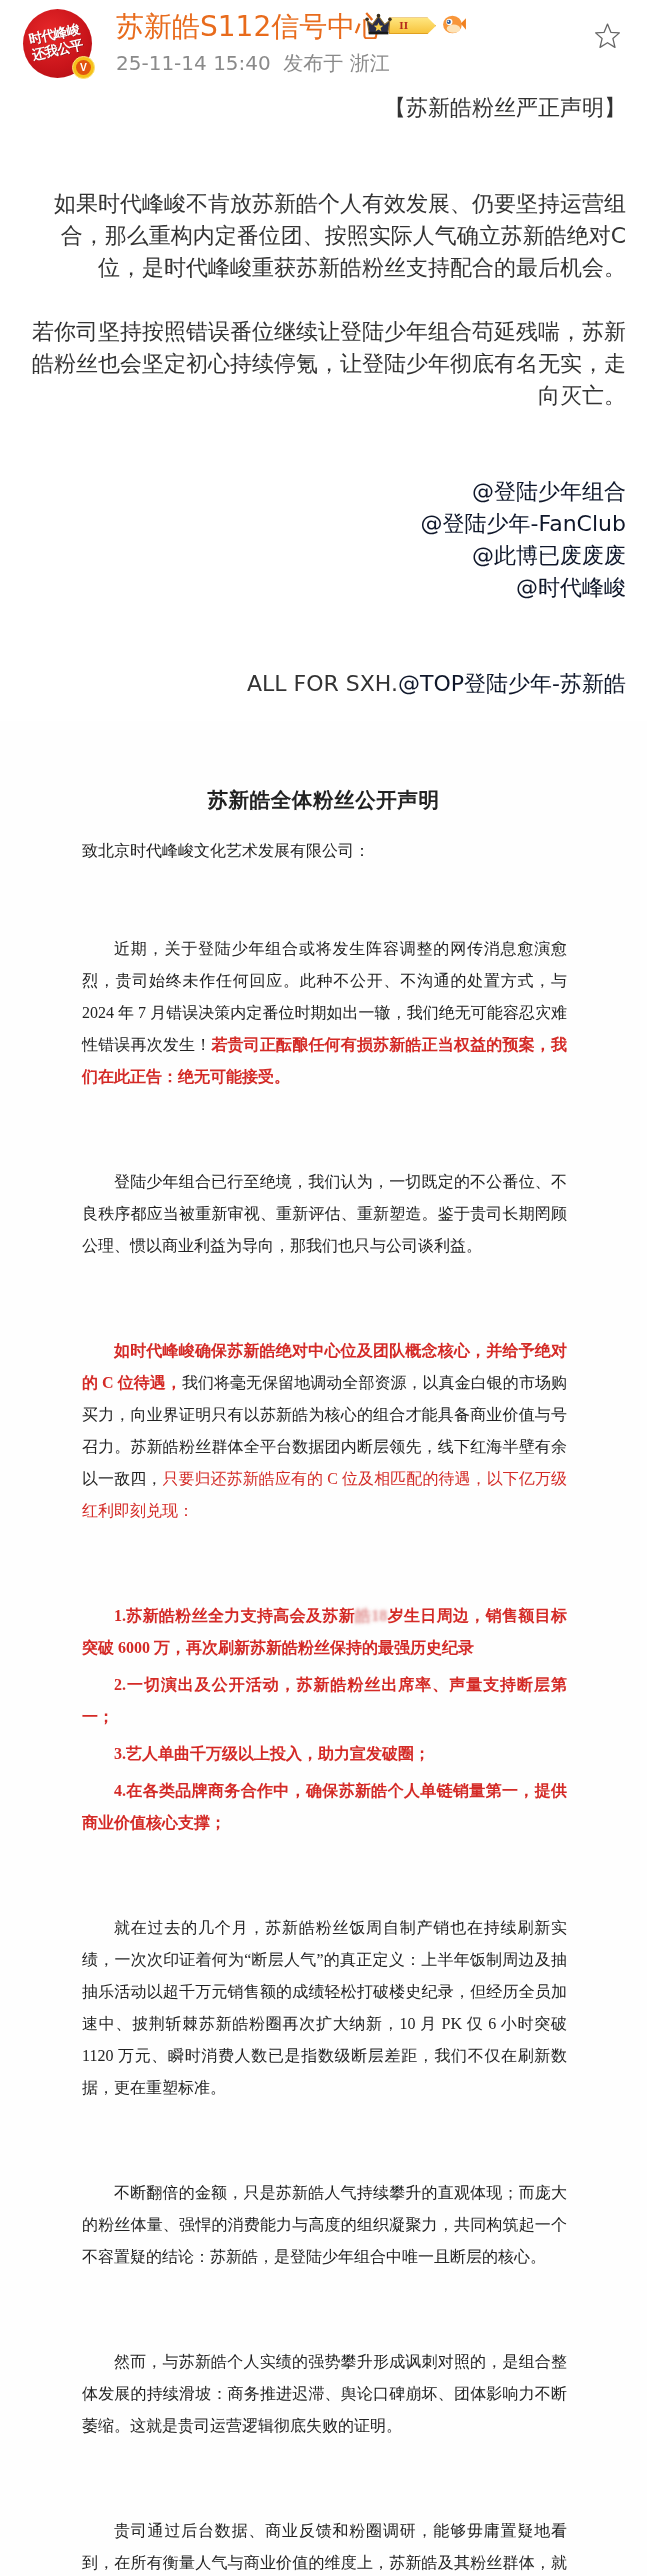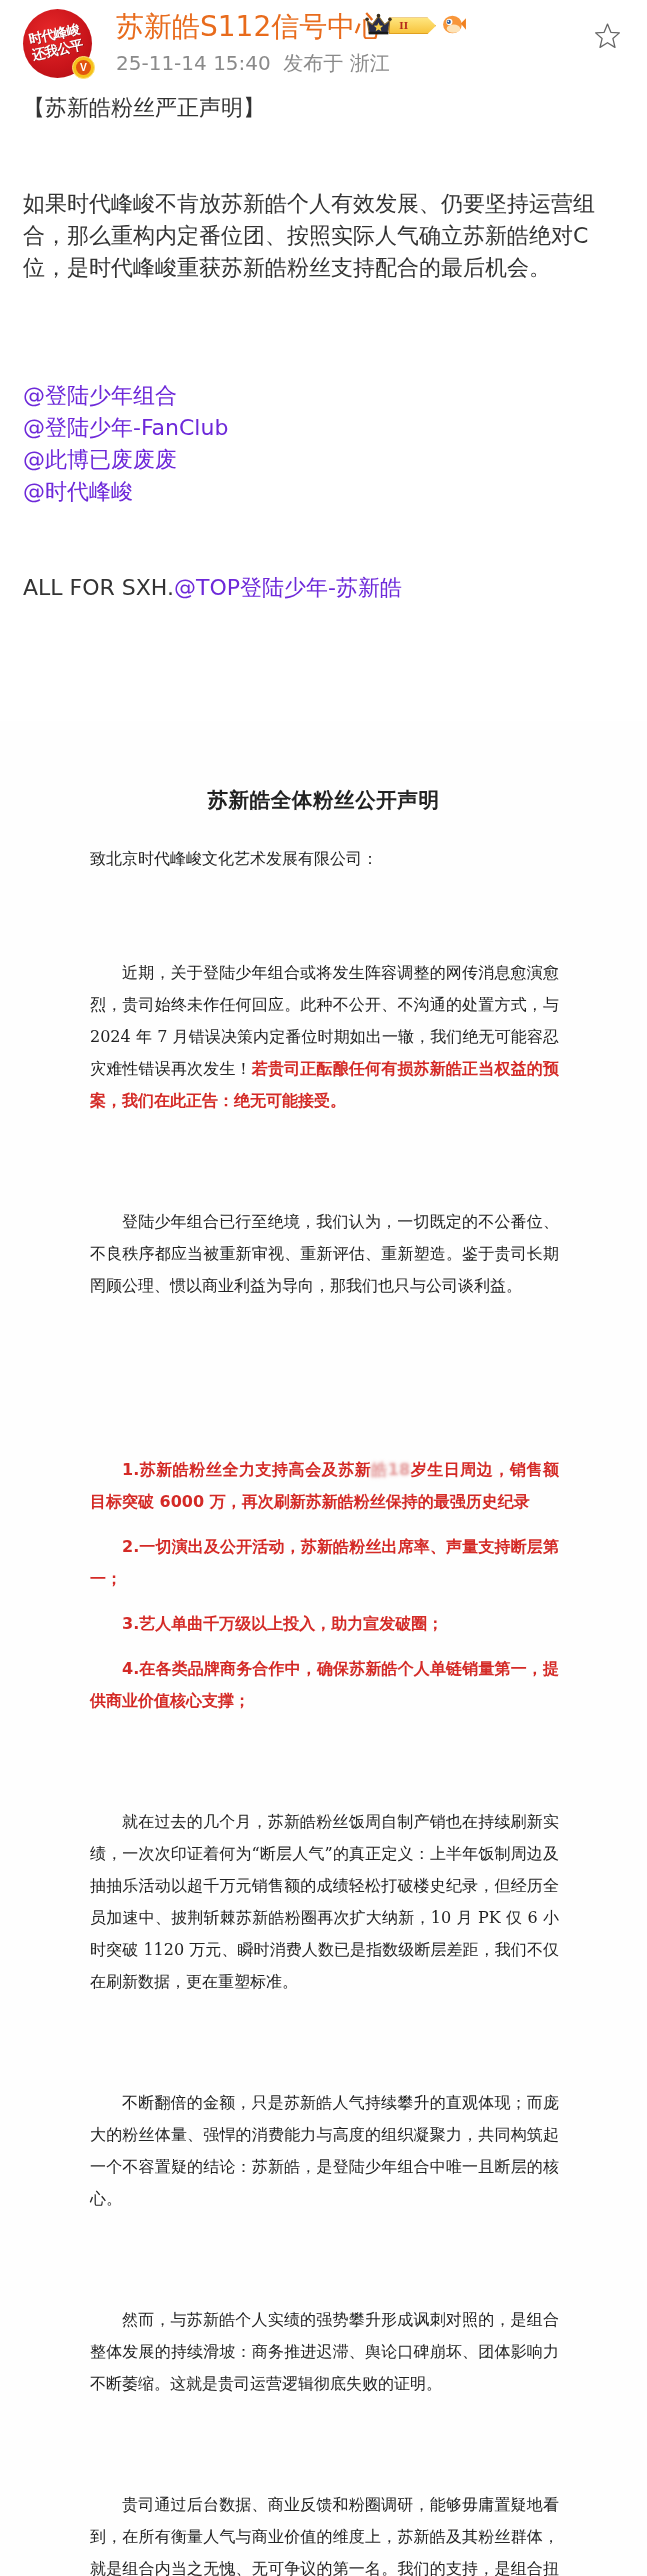--- a/index.html
+++ b/index.html
@@ -25,32 +25,32 @@
   .level-tag { position: absolute; left: 24px; top: 4.1px; width: 47px; height: 16.5px;
                background: linear-gradient(#ffe680, #f7c43d); border: 1px solid #e0a020;
                clip-path: polygon(0 0, 82% 0, 100% 50%, 82% 100%, 0 100%);
                color: #b5291a; font-weight: bold; font-family: "Liberation Serif", serif; font-size: 11.3px; line-height: 14.4px; padding-left: 9.3px; }
   .fish { width: 26px; height: 23px; }
   .meta { position: absolute; left: 116px; top: 53px; font-size: 20px; line-height: 20.6px; color: #8a8a8a; white-space: nowrap; }
   .meta span + span { margin-left: 6.2px; }
   .star-btn { position: absolute; left: 592px; top: 20.6px; width: 31px; height: 31px; cursor: pointer; }
 
   
-  .post { position: absolute; left: 23px; top: 92px; width: 603px; font-size: 22px; line-height: 32px; color: #333333; }
+  .post { position: absolute; left: 23px; top: 92px; width: 603px; font-size: 22px; line-height: 32px; color: #333333; text-align: right; }
   .post p { margin: 0; }
   .post .gap { height: 32px; }
-  .mention { color: #6d28d9; cursor: pointer; }
+  .mention { color: #0f172a; cursor: pointer; }
 
   
   .doc { position: absolute; left: 0; top: 721px; width: 647px; height: 2362px; background: #fefefe; }
   .doc-inner { position: absolute; left: 77px; top: 0; width: 495px; font-family: "DejaVu Serif", "Liberation Serif", serif;
                font-size: 16px; line-height: 32px; color: #222222; text-align: justify; }
   .doc-title { position: absolute; left: 0; width: 647px; top: 66px; text-align: center;
                font-size: 20.6px; line-height: 26px; font-weight: bold; color: #222; font-family: "DejaVu Serif", serif; letter-spacing: 0.5px; }
-  .doc p { margin: 13px; }
+  .doc p { margin: 5px; font-family: Liberation Serif, serif; }
   .indent { text-indent: 32px; }
   .red { color: #d42a26; }
   .bold { font-weight: bold; }
   .list-red { color: #d42a26; font-weight: bold; font-family: "DejaVu Sans", sans-serif; }
   .blur { color: transparent; text-shadow: 0 0 3.1px rgba(200,40,40,0.5); }
 </style>
 </head>
 <body>
 
 <div class="header">
@@ -94,20 +94,21 @@
     <path d="M30 6 L36.5 22 L53 23 L40.5 34 L44.5 51 L30 42 L15.5 51 L19.5 34 L7 23 L23.5 22 Z" fill="none" stroke="#666" stroke-width="2.5" stroke-linejoin="round"></path>
   </svg>
 </div>
 
 <div class="post">
   <p>【苏新皓粉丝严正声明】</p>
   <div class="gap"></div>
   <div class="gap"></div>
   <p>如果时代峰峻不肯放苏新皓个人有效发展、仍要坚持运营组合，那么重构内定番位团、按照实际人气确立苏新皓绝对C位，是时代峰峻重获苏新皓粉丝支持配合的最后机会。</p>
   <div class="gap"></div>
+  <p>若你司坚持按照错误番位继续让登陆少年组合苟延残喘，苏新皓粉丝也会坚定初心持续停氪，让登陆少年彻底有名无实，走向灭亡。</p>
   <div class="gap"></div>
   <div class="gap"></div>
   <p><span class="mention">@登陆少年组合</span></p>
   <p><span class="mention">@登陆少年-FanClub</span></p>
   <p><span class="mention">@此博已废废废</span></p>
   <p><span class="mention">@时代峰峻</span></p>
   <div class="gap"></div>
   <div class="gap"></div>
   <p>
     <span>ALL FOR SXH.</span><span class="mention">@TOP登陆少年-苏新皓</span>
@@ -122,20 +123,23 @@
     <div style="height:56px"></div>
 
     <p class="indent">
       <span>近期，关于登陆少年组合或将发生阵容调整的网传消息愈演愈烈，贵司始终未作任何回应。此种不公开、不沟通的处置方式，与 2024 年 7 月错误决策内定番位时期如出一辙，我们绝无可能容忍灾难性错误再次发生！</span><span class="red bold">若贵司正酝酿任何有损苏新皓正当权益的预案，我们在此正告：绝无可能接受。</span>
     </p>
     <div style="height:63px"></div>
 
     <p class="indent">登陆少年组合已行至绝境，我们认为，一切既定的不公番位、不良秩序都应当被重新审视、重新评估、重新塑造。鉴于贵司长期罔顾公理、惯以商业利益为导向，那我们也只与公司谈利益。</p>
     <div style="height:63px"></div>
 
+    <p class="indent">
+      <span class="red bold">如时代峰峻确保苏新皓绝对中心位及团队概念核心，并给予绝对的 C 位待遇，</span><span>我们将毫无保留地调动全部资源，以真金白银的市场购买力，向业界证明只有以苏新皓为核心的组合才能具备商业价值与号召力。苏新皓粉丝群体全平台数据团内断层领先，线下红海半壁有余以一敌四，</span><span class="red">只要归还苏新皓应有的 C 位及相匹配的待遇，以下亿万级红利即刻兑现：</span>
+    </p>
     <div style="height:63px"></div>
 
     <div class="list-red">
       <p class="indent">
         <span>1.苏新皓粉丝全力支持高会及苏新</span><span class="blur">皓18</span><span>岁生日周边，销售额目标突破 6000 万，再次刷新苏新皓粉丝保持的最强历史纪录</span>
       </p>
       <p class="indent">2.一切演出及公开活动，苏新皓粉丝出席率、声量支持断层第一；</p>
       <p class="indent">3.艺人单曲千万级以上投入，助力宣发破圈；</p>
       <p class="indent">4.在各类品牌商务合作中，确保苏新皓个人单链销量第一，提供商业价值核心支撑；</p>
     </div>

